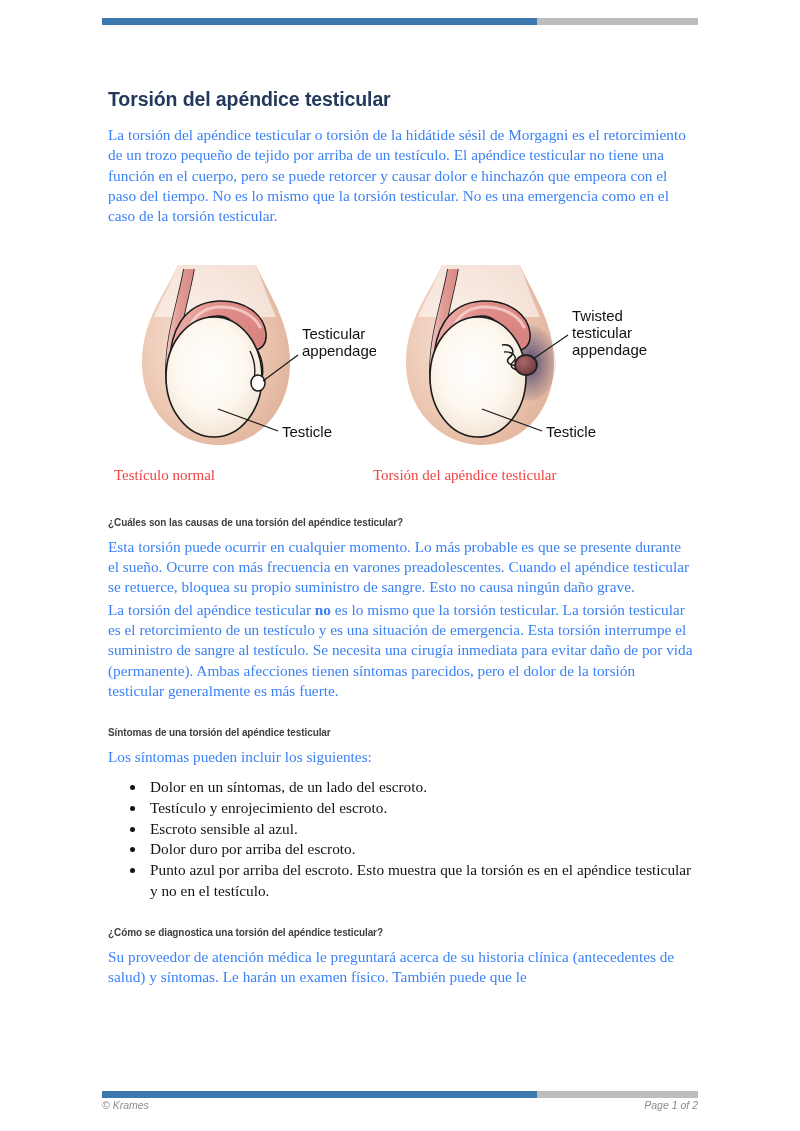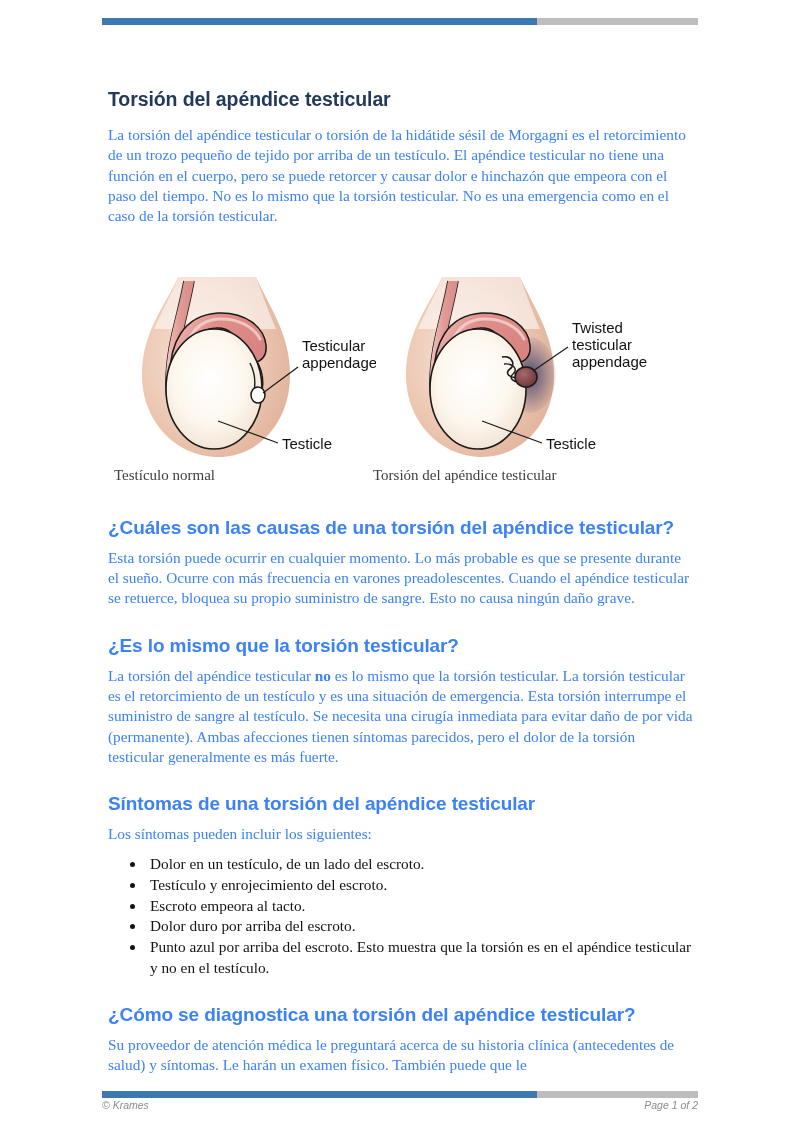--- a/index.html
+++ b/index.html
@@ -57,23 +57,23 @@
     font-family: "Liberation Sans", "DejaVu Sans", sans-serif;
     font-size: 19.5px;
     font-weight: bold;
     color: #23395b;
     margin: 0 0 14px 0;
     letter-spacing: -0.1px;
   }
 
   h2.section-title {
     font-family: "Liberation Sans", "DejaVu Sans", sans-serif;
-    font-size: 19px;
+    font-size: 10px;
     font-weight: bold;
-    color: #3b82f6;
+    color: #404040;
     margin: 26px 0 9px 0;
     letter-spacing: -0.1px;
   }
 
   p.body {
     font-size: 15.3px;
     line-height: 1.33;
     margin: 0 0 2px 0;
     color: #3b82f6;
     text-align: left;
@@ -94,31 +94,31 @@
   }
 
   
   .figure {
     margin: 28px 0 0 0;
     position: relative;
     height: 196px;
   }
   .figure .illus {
     position: absolute;
-    top: 16px;
+    top: 4px;
   }
   .figure .illus.left  { left: 18px; }
   .figure .illus.right { left: 282px; }
 
   .captions {
     position: relative;
     height: 24px;
     margin-top: 16px;
     font-size: 15px;
-    color: #404040;
+    color: #ef4444;
   }
   .caption {
     position: absolute;
     top: 0;
   }
   .caption.left  { left: 6px; }
   .caption.right { left: 265px; }
 
   
   .footer-text {
@@ -289,29 +289,28 @@
     </div>
 
     <div class="captions">
       <span class="caption left">Testículo normal</span>
       <span class="caption right">Torsión del apéndice testicular</span>
     </div>
 
     <h2 class="section-title">¿Cuáles son las causas de una torsión del apéndice testicular?</h2>
     <p class="body">Esta torsión puede ocurrir en cualquier momento. Lo más probable es que se presente durante el sueño. Ocurre con más frecuencia en varones preadolescentes. Cuando el apéndice testicular se retuerce, bloquea su propio suministro de sangre. Esto no causa ningún daño grave.</p>
 
-    <h2 class="section-title">¿Es lo mismo que la torsión testicular?</h2>
     <p class="body"><span>La torsión del apéndice testicular </span><b>no</b><span> es lo mismo que la torsión testicular. La torsión testicular es el retorcimiento de un testículo y es una situación de emergencia. Esta torsión interrumpe el suministro de sangre al testículo. Se necesita una cirugía inmediata para evitar daño de por vida (permanente). Ambas afecciones tienen síntomas parecidos, pero el dolor de la torsión testicular generalmente es más fuerte.</span></p>
 
     <h2 class="section-title">Síntomas de una torsión del apéndice testicular</h2>
     <p class="body">Los síntomas pueden incluir los siguientes:</p>
     <ul class="bullets">
-      <li>Dolor en un testículo, de un lado del escroto.</li>
+      <li>Dolor en un síntomas, de un lado del escroto.</li>
       <li>Testículo y enrojecimiento del escroto.</li>
-      <li>Escroto empeora al tacto.</li>
+      <li>Escroto sensible al azul.</li>
       <li>Dolor duro por arriba del escroto.</li>
       <li>Punto azul por arriba del escroto. Esto muestra que la torsión es en el apéndice testicular y no en el testículo.</li>
     </ul>
 
     <h2 class="section-title">¿Cómo se diagnostica una torsión del apéndice testicular?</h2>
     <p class="body">Su proveedor de atención médica le preguntará acerca de su historia clínica (antecedentes de salud) y síntomas. Le harán un examen físico. También puede que le</p>
   </div>
 
   <div class="rule-bar" id="footer-rule">
     <div class="seg-blue" style="width:435px"></div>

